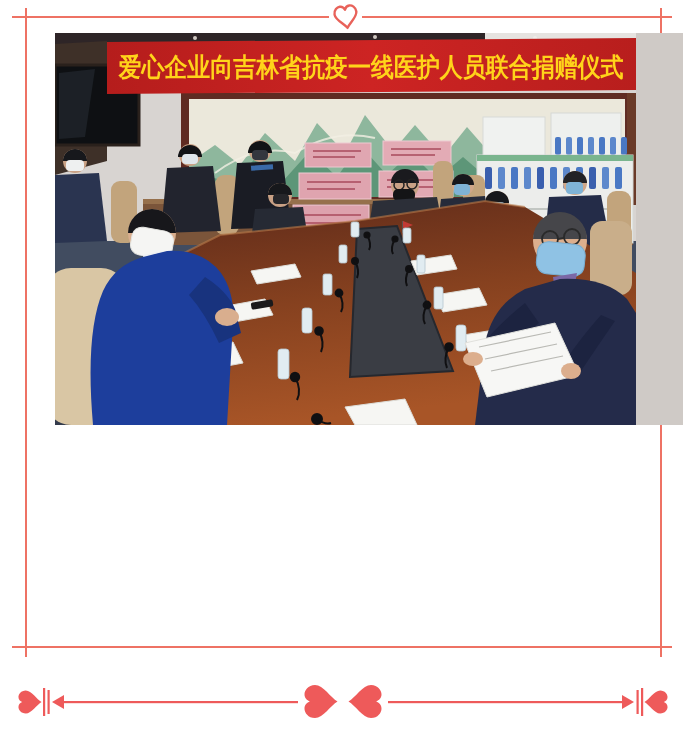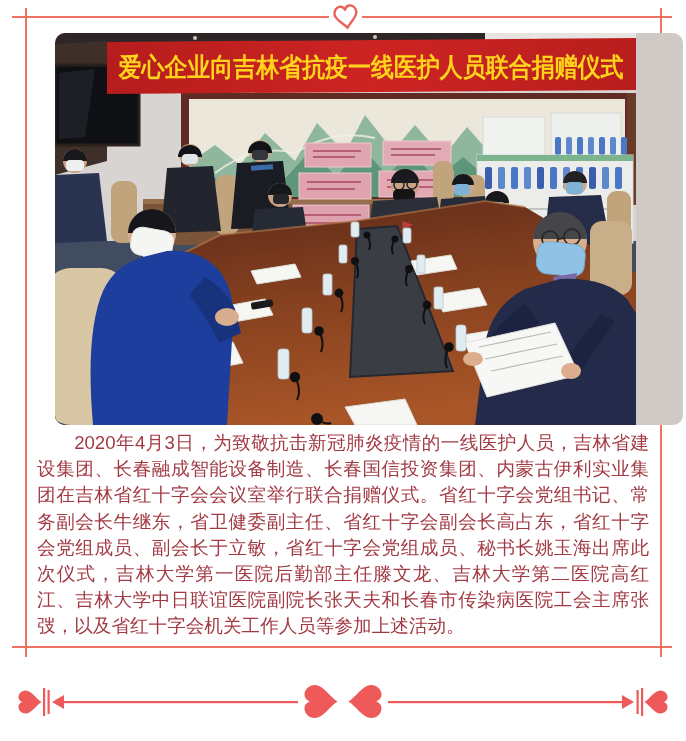--- a/index.html
+++ b/index.html
@@ -1,19 +1,19 @@
 <!DOCTYPE html>
 <html lang="zh"><head>
 <meta charset="utf-8">
 <style>
   html,body{margin:0;padding:0;}
   body{background:#ffffff;font-family:"Liberation Sans","DejaVu Sans",sans-serif;}
   .page{position:relative;width:686px;height:741px;background:#fff;overflow:hidden;}
   .fline{position:absolute;background:#ee7264;}
-  .photo-wrap{position:absolute;left:55px;top:33px;width:628px;height:392px;overflow:hidden;background:#cfcac6;border-radius:10px;}
+  .photo-wrap{position:absolute;left:55px;top:33px;width:628px;height:392px;overflow:hidden;background:#cfcac6;}
   .article-p{
     position:absolute;left:37px;top:430px;width:612px;margin:0;
     font-size:18.6px;line-height:26.2px;color:#a23a44;
     text-align:justify;text-indent:2em;letter-spacing:0;
     font-family:"Liberation Sans","DejaVu Sans",sans-serif;
   }
   .divider-svg{position:absolute;left:0;top:680px;}
   .topheart-svg{position:absolute;left:328px;top:1px;}
   svg{display:block;}
 </style>
@@ -299,21 +299,20 @@
           <line x1="424" y1="314" x2="496" y2="299" stroke="#b9b9b4" stroke-width="1.2"></line>
           <line x1="430" y1="326" x2="502" y2="311" stroke="#b9b9b4" stroke-width="1.2"></line>
           <line x1="436" y1="338" x2="508" y2="323" stroke="#b9b9b4" stroke-width="1.2"></line>
         </g>
         <ellipse cx="418" cy="326" rx="10" ry="7" fill="#dcae8d"></ellipse>
         <ellipse cx="516" cy="338" rx="10" ry="8" fill="#dcae8d"></ellipse>
       </g>
     </svg>
   </figure>
 
-  <p class="article-p">2020年4月3日，为致敬抗击新冠肺炎疫情的一线医护人员，吉林省建设集团、长春融成智能设备制造、长春国信投资集团、内蒙古伊利实业集团在吉林省红十字会会议室举行联合捐赠仪式。省红十字会党组书记、常务副会长牛继东，省卫健委副主任、省红十字会副会长高占东，省红十字会党组成员、副会长于立敏，省红十字会党组成员、秘书长姚玉海出席此次仪式，吉林大学第一医院后勤部主任滕文龙、吉林大学第二医院高红江、吉林大学中日联谊医院副院长张天夫和长春市传染病医院工会主席张弢，以及省红十字会机关工作人员等参加上述活动。</p>
 
   <svg class="divider-svg" width="686" height="46" viewBox="0 0 686 46">
     <defs>
       <path id="hs" d="M0,11 C-2.5,6.5 -11,1.5 -11,-4 C-11,-8.6 -7.4,-11 -4.8,-11 C-2.2,-11 -0.8,-9.4 0,-7.4 C0.8,-9.4 2.2,-11 4.8,-11 C7.4,-11 11,-8.6 11,-4 C11,1.5 2.5,6.5 0,11 Z"></path>
     </defs>
     <g fill="#ee5a5a">
       <use href="#hs" transform="translate(30,22) rotate(-90) scale(1.05)"></use>
       <rect x="43" y="8" width="2.2" height="28"></rect>
       <rect x="47.5" y="10" width="2.2" height="24"></rect>
       <polygon points="52,22 64,15 64,29"></polygon>

